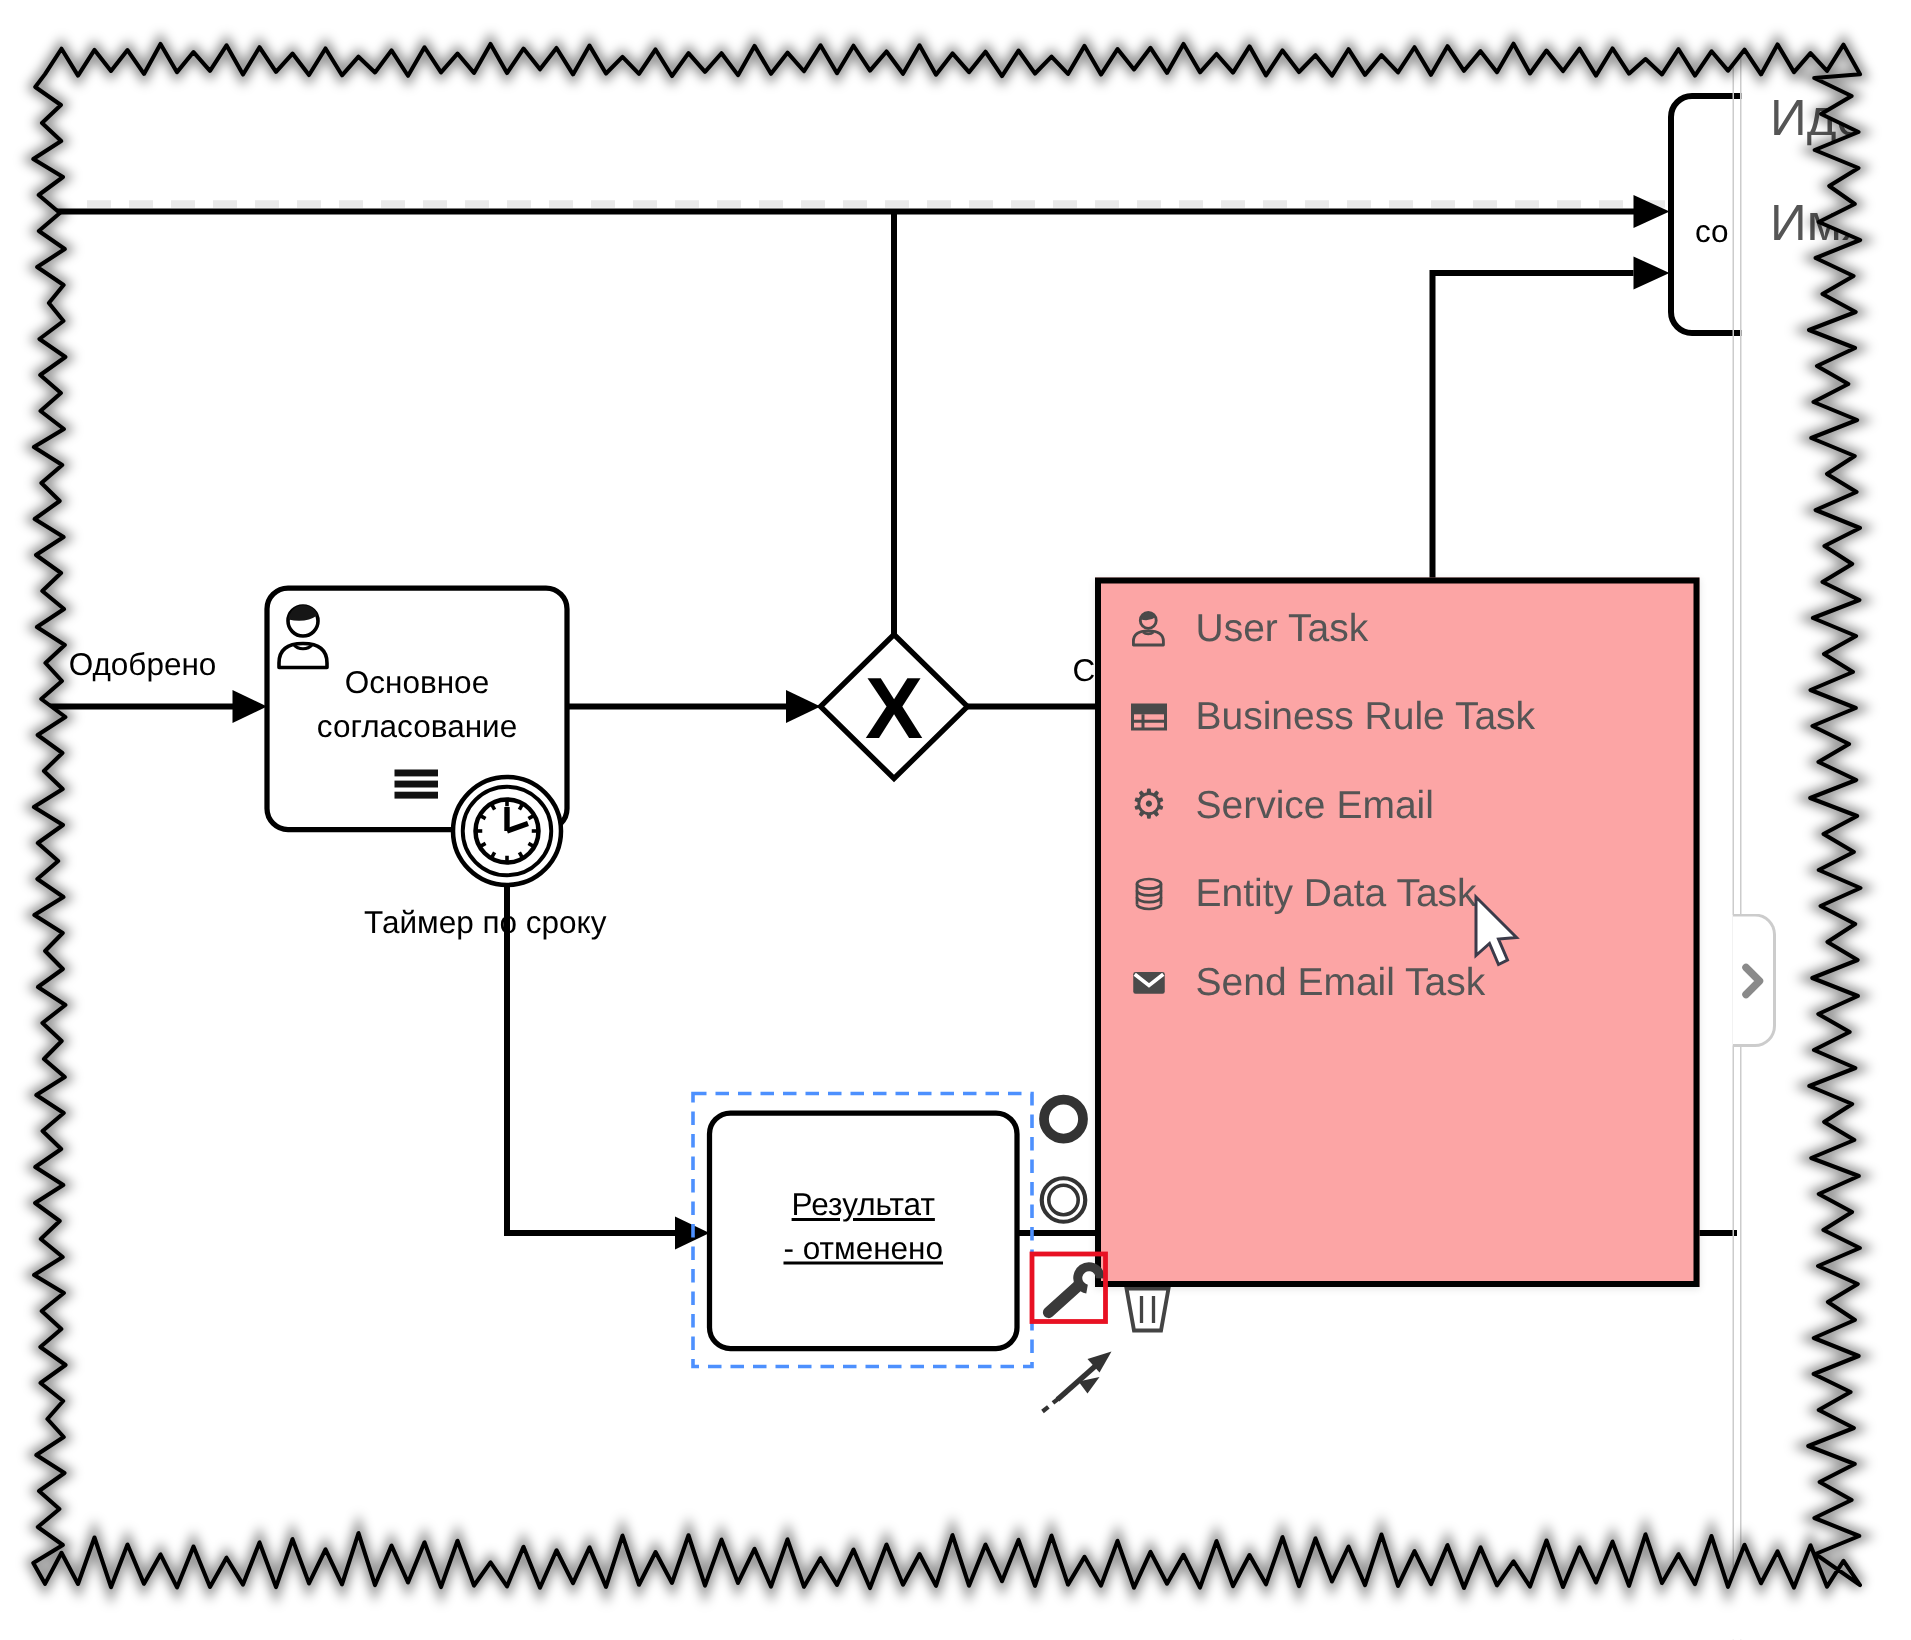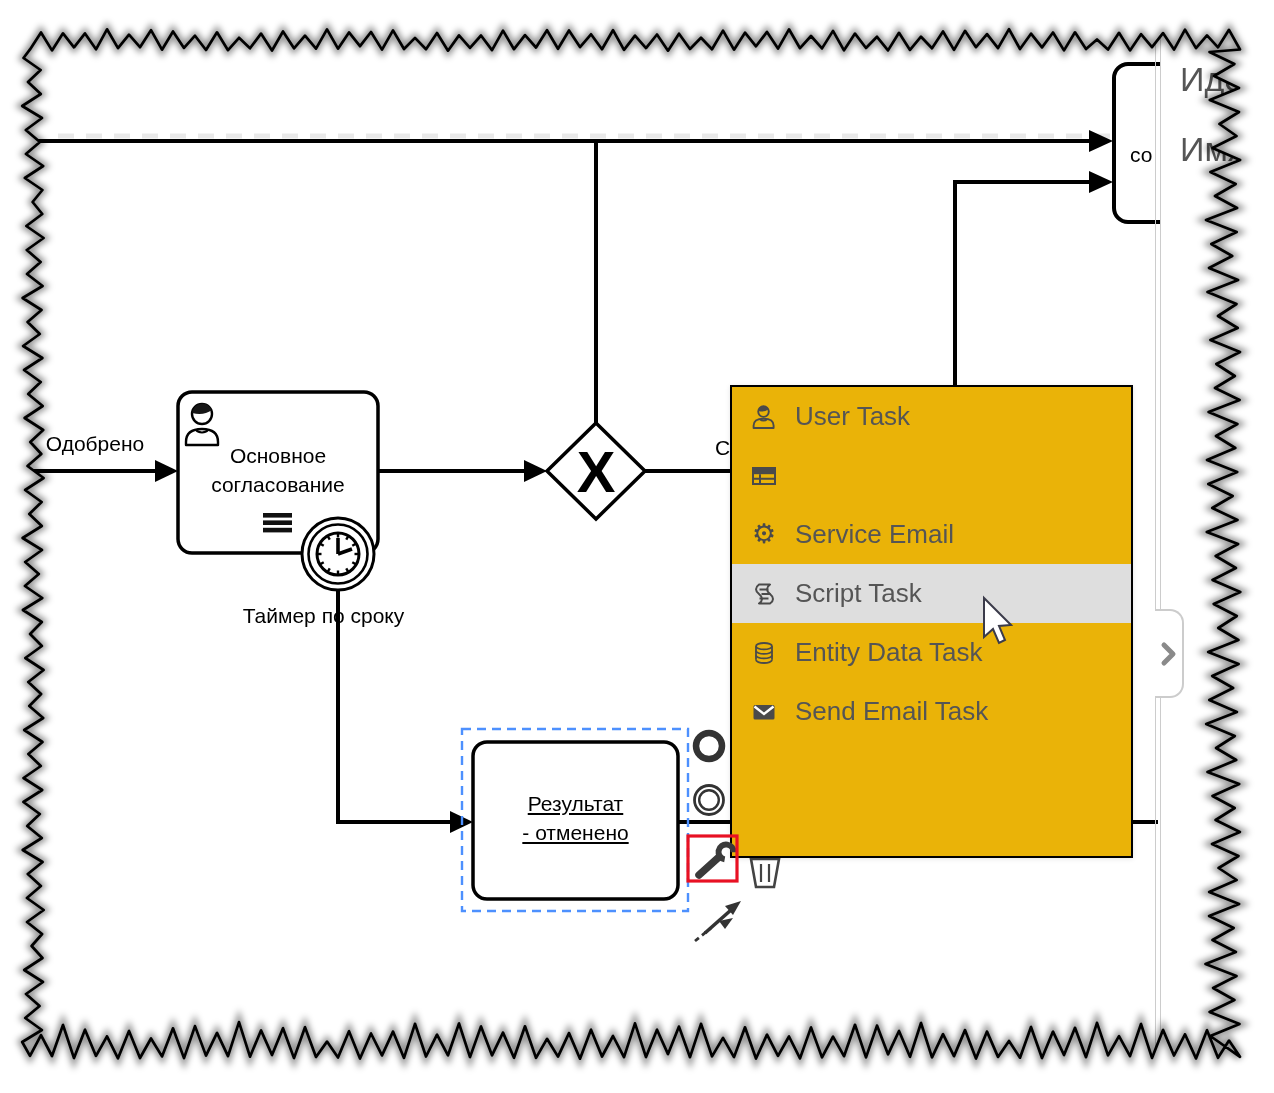--- a/index.html
+++ b/index.html
@@ -8,21 +8,21 @@
   
   .dlabel{position:absolute;font-size:21px;color:#000;line-height:1.4;
           text-align:center;white-space:pre-line;z-index:2;}
   
   #diagram-svg{position:absolute;left:0;top:0;z-index:1;}
   #overlay-svg{position:absolute;left:0;top:0;z-index:20;pointer-events:none;}
   #cursor-svg{position:absolute;left:0;top:0;z-index:30;pointer-events:none;}
   #torn-svg{position:absolute;left:0;top:0;z-index:50;pointer-events:none;}
   
   .menu{position:absolute;left:730px;top:385px;width:403px;height:473px;
-        background:#eab308;border:2px solid #000000;box-sizing:border-box;
+        background:#fca5a5;border:4px solid #000000;box-sizing:border-box;
         box-shadow:0 1px 5px rgba(0,0,0,0.10);z-index:10;}
   .menu-item{height:59px;display:flex;align-items:center;gap:16px;
              padding:0 14px 0 17px;cursor:pointer;}
   .menu-item.highlight{background:#dedede;}
   .menu-item .mi-icon{width:30px;height:30px;flex:0 0 30px;display:flex;
                       align-items:center;justify-content:center;}
   .menu-item .mi-label{font-size:26px;color:#555;white-space:nowrap;}
   .gear-glyph{font-size:27px;color:#4a4a4a;line-height:1;}
   
   .props-panel{position:absolute;left:1161px;top:0;width:113px;height:1093px;
@@ -148,35 +148,27 @@
     <span class="mi-label">User Task</span>
   </div>
   <div class="menu-item">
     <span class="mi-icon">
       <svg width="28" height="28" viewBox="0 0 28 28">
         <rect x="3" y="6" width="22" height="16" fill="none" stroke="#4a4a4a" stroke-width="2"></rect>
         <rect x="3" y="6" width="22" height="6.2" fill="#4a4a4a"></rect>
         <path d="M3,16.8 H25 M10,12.2 V22" stroke="#4a4a4a" stroke-width="2" fill="none"></path>
       </svg>
     </span>
+    <span class="mi-label">Business Rule Task</span>
   </div>
   <div class="menu-item">
     <span class="mi-icon">
       <span class="gear-glyph">⚙</span>
     </span>
     <span class="mi-label">Service Email</span>
-  </div>
-  <div class="menu-item highlight">
-    <span class="mi-icon">
-      <svg width="28" height="28" viewBox="0 0 28 28" fill="none" stroke="#4a4a4a" stroke-width="2">
-        <path d="M9,4.5 q-6,4.5 0,9.5 q6,5 0,9.5 h11 q6,-4.5 0,-9.5 q-6,-5 0,-9.5 Z" stroke-linejoin="round"></path>
-        <path d="M9.5,9.5 h9 M11.5,14 h9 M9.5,18.5 h9" stroke-width="1.8"></path>
-      </svg>
-    </span>
-    <span class="mi-label">Script Task</span>
   </div>
   <div class="menu-item">
     <span class="mi-icon">
       <svg width="28" height="28" viewBox="0 0 28 28" fill="none" stroke="#4a4a4a" stroke-width="1.8">
         <ellipse cx="14" cy="7.2" rx="8" ry="3.2"></ellipse>
         <path d="M6,7.2 V20.8 M22,7.2 V20.8"></path>
         <path d="M6,11.7 a8,3.2 0 0 0 16,0"></path>
         <path d="M6,16.2 a8,3.2 0 0 0 16,0"></path>
         <path d="M6,20.8 a8,3.2 0 0 0 16,0"></path>
       </svg>

